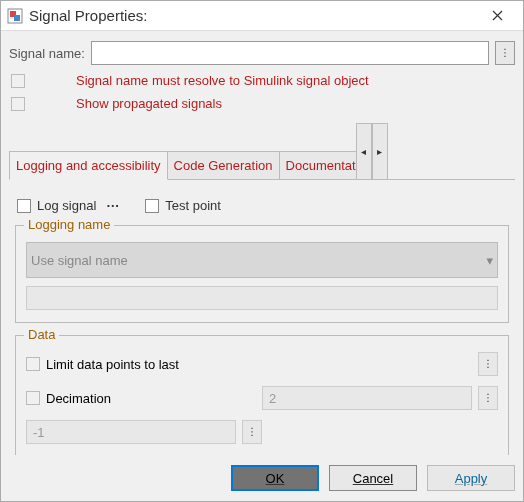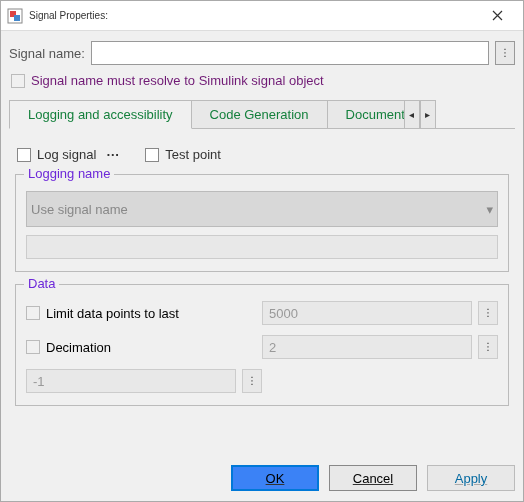--- a/index.html
+++ b/index.html
@@ -28,21 +28,21 @@
 .titlebar .icon {
   width: 16px;
   height: 16px;
   margin-right: 6px;
   display: inline-flex;
   align-items: center;
   justify-content: center;
 }
 .titlebar .title {
   flex: 1;
-  font-size: 10px;
+  font-size: 15px;
 }
 .titlebar .close {
   width: 40px;
   height: 28px;
   display: flex;
   align-items: center;
   justify-content: center;
   cursor: pointer;
   font-size: 14px;
 }
@@ -90,37 +90,38 @@
   width: 14px;
   height: 14px;
   border: 1px solid #888;
   background: #fff;
   display: inline-block;
 }
 .checkbox.disabled {
   border-color: #bbb;
   background: #f0f0f0;
 }
-.disabled-text { color: #701a75; }
+.disabled-text { color: #b91c1c; margin-left: 45px; }
 .tabbar {
   display: flex;
   align-items: stretch;
   border-bottom: 1px solid #bbb;
   margin-top: 4px;
   position: relative;
 }
 .tab {
-  padding: 6px 18px;
+  padding: 6px 6px;
   border: 1px solid #bbb;
   border-bottom: none;
   background: #e8e8e8;
-  color: #15803d;
+  color: #b91c1c;
   cursor: pointer;
   margin-right: -1px;
   white-space: nowrap;
+  margin-top: 28px;
 }
 .tab.active {
   background: #f0f0f0;
   border-bottom: 1px solid #f0f0f0;
   margin-bottom: -1px;
   z-index: 1;
 }
 .tab-arrow {
   width: 16px;
   display: flex;
@@ -142,21 +143,21 @@
   border: 1px solid #bbb;
   padding: 16px 10px 12px 10px;
   position: relative;
 }
 .fieldset .legend {
   position: absolute;
   top: -9px;
   left: 8px;
   background: #f0f0f0;
   padding: 0 4px;
-  color: #6d28d9;
+  color: #a16207;
   font-size: 13px;
 }
 .select {
   width: 100%;
   height: 36px;
   border: 1px solid #bbb;
   background: #d8d8d8;
   color: #888;
   padding: 0 4px;
   display: flex;
@@ -200,21 +201,21 @@
   border: 1px solid #888;
   background: #e8e8e8;
   cursor: pointer;
   display: flex;
   align-items: center;
   justify-content: center;
   font: inherit;
   text-decoration: underline;
   text-decoration-color: #333;
 }
-.btn.primary { border: 2px solid #0078d7; background: #3b82f6; }
+.btn.primary { border: 2px solid #0078d7; background: #737373; }
 .btn.disabled { color: #0369a1; border-color: #bbb; text-decoration-color: #aaa; cursor: default;}
 .ellipsis-icon::before { content: "⋯"; font-weight: bold; }
 .vdots-icon::before { content: "⋮"; }
 </style>
 </head>
 <body>
 
 <div class="dialog">
   <div class="titlebar">
     <span class="icon">
@@ -239,20 +240,24 @@
       <input class="input" value="" style="">
       <div class="more-btn">
           <span class="vdots-icon"></span>
         </div>
     </div>
 
     <div class="check-row">
       <span class="checkbox disabled"></span>
       <span class="disabled-text">Signal name must resolve to Simulink signal object</span>
     </div>
+    <div class="check-row">
+      <span class="checkbox disabled"></span>
+      <span class="disabled-text">Show propagated signals</span>
+    </div>
 
     <div class="tabbar">
       <div class="tab active">Logging and accessibility</div>
       <div class="tab">Code Generation</div>
       <div class="tab" style="max-width:78px;overflow:hidden">Documentation</div>
       <div class="tab-arrow">◂</div>
       <div class="tab-arrow">▸</div>
     </div>
 
     <div class="tab-content">
@@ -278,21 +283,20 @@
       </div>
 
       <div class="fieldset">
         <span class="legend">Data</span>
 
         <div class="data-row">
           <div class="data-label">
             <span class="checkbox disabled"></span>
             <span>Limit data points to last</span>
           </div>
-          <div class="data-value">5000</div>
           <div class="more-btn">
               <span class="vdots-icon"></span>
             </div>
         </div>
 
         <div class="data-row">
           <div class="data-label">
             <span class="checkbox disabled"></span>
             <span>Decimation</span>
           </div>

